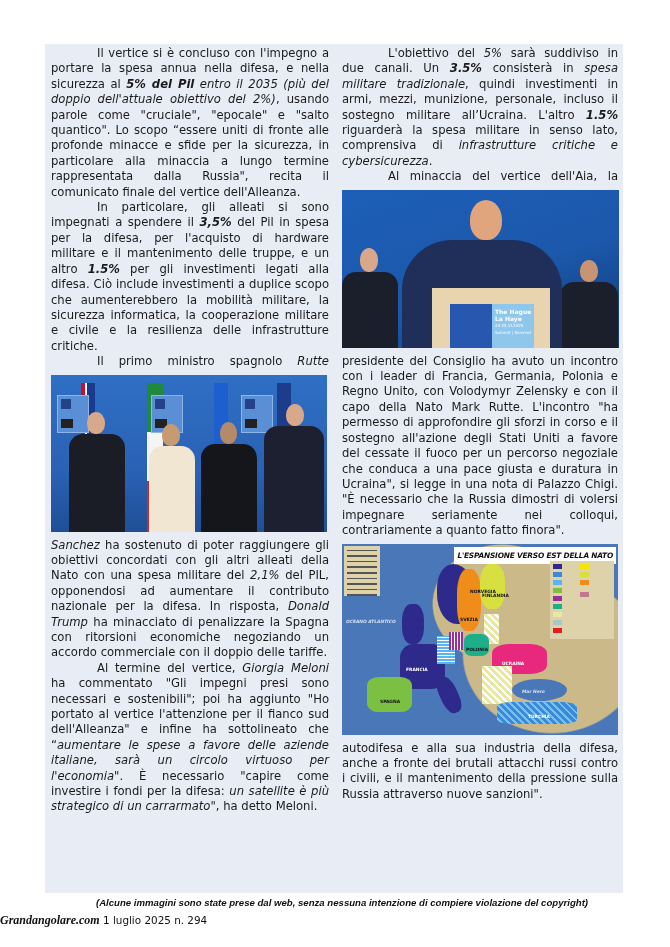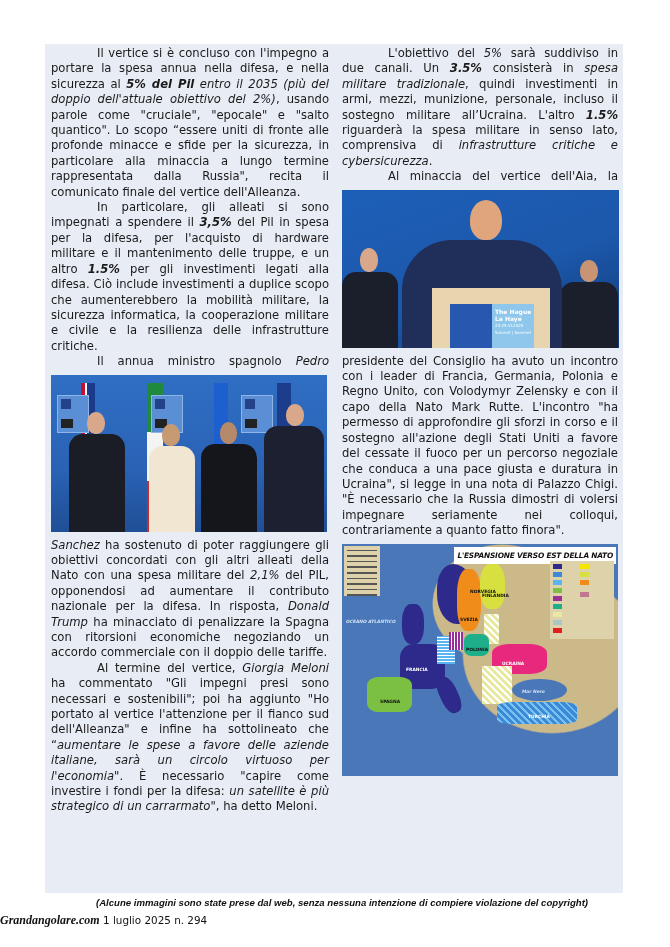--- a/index.html
+++ b/index.html
@@ -23,42 +23,42 @@
   .person { position:absolute; bottom:0; }
   .person .head { position:absolute; border-radius:50% 50% 45% 45%; background:#d9a88a; }
   .person .body { position:absolute; bottom:0; border-radius:14px 14px 0 0; }
   
   .photo2 { width:277px; height:158px; background:linear-gradient(160deg,#1d5fb8 0%,#1c58ab 55%,#123a78 100%); }
   .podium { position:absolute; left:90px; top:98px; width:118px; height:60px; background:#e9d4b0; }
   .podium .sign { position:absolute; left:18px; top:16px; width:84px; height:44px; background:#8ec6ec; }
   .podium .sign .star { position:absolute; left:0; top:0; width:42px; height:44px; background:#2857b0; }
   .podium .sign .txt { position:absolute; left:45px; top:4px; font-size:6px; line-height:7px; color:#fff; font-weight:bold; }
   
-  .map { width:276px; height:232px; background:#4a77b8; }
+  .map { width:276px; height:191px; background:#4a77b8; }
   .map .land { position:absolute; }
   .map .title { position:absolute; right:2px; top:3px; background:#fff; color:#111; font-weight:bold; font-style:italic; font-size:7.4px; padding:1px 3px; letter-spacing:-0.2px; }
   .map .legend { position:absolute; right:4px; top:17px; width:64px; height:78px; background:#ded2ab; }
   .map .legend .sw { position:absolute; width:9px; height:5px; }
   .map .leftbox { position:absolute; left:2px; top:2px; width:36px; height:50px; background:#ded2ab; }
   .map .leftbox i { display:block; height:1.6px; margin:4px 3px 0 3px; background:#555; }
   .map .lbl { position:absolute; font-size:4.4px; font-weight:bold; color:#111; }
   .footer-note { position:absolute; left:0; top:897px; width:670px; text-align:center;
                  font-family:"Liberation Sans", sans-serif; font-weight:bold; font-style:italic; font-size:9.6px; color:#111;margin-left:7px; }
   .footer-line { position:absolute; left:0; top:913px; width:670px; text-align:left; font-size:10.4px; color:#111; }
   .footer-line .brand { font-family:"Liberation Serif", serif; font-weight:bold; font-style:italic; font-size:12px; }
 </style>
 </head>
 <body>
 
 <div class="panel"></div>
 
 <div class="col col-left">
   <p class="ind"><span>Il vertice si è concluso con l'impegno a portare la spesa annua nella difesa, e nella sicurezza al </span><span class="bi">5% del Pil</span><span class="it"> entro il 2035 (più del doppio dell'attuale obiettivo del 2%)</span><span>, usando parole come "cruciale", "epocale" e "salto quantico". Lo scopo “essere uniti di fronte alle profonde minacce e sfide per la sicurezza, in particolare alla minaccia a lungo termine rappresentata dalla Russia", recita il comunicato finale del vertice dell'Alleanza.</span></p>
   <p class="ind"><span>In particolare, gli alleati si sono impegnati a spendere il </span><span class="bi">3,5%</span><span> del Pil in spesa per la difesa, per l'acquisto di hardware militare e il mantenimento delle truppe, e un altro </span><span class="bi">1.5%</span><span> per gli investimenti legati alla difesa. Ciò include investimenti a duplice scopo che aumenterebbero la mobilità militare, la sicurezza informatica, la cooperazione militare e civile e la resilienza delle infrastrutture critiche.</span></p>
-  <p class="ind" style="text-align-last:justify;"><span>Il annua ministro spagnolo </span><span class="it">Pedro</span></p>
+  <p class="ind" style="text-align-last:justify;"><span>Il primo ministro spagnolo </span><span class="it">Rutte</span></p>
 
   <div class="fig photo1" title="Leaders at NATO summit in front of flags">
     <div class="fl" style="left:30px;background:linear-gradient(90deg,#c8102e 0 30%,#fff 30% 45%,#1a3b8c 45%);"></div>
     <div class="fl" style="left:96px;width:16px;background:linear-gradient(180deg,#1f8a3c 0 33%,#f4f4f4 33% 66%,#cc2b2b 66%);"></div>
     <div class="fl" style="left:163px;background:#1e5fcf;"></div>
     <div class="fl" style="left:226px;background:#1c3c8c;"></div>
     <div class="banner" style="left:6px;top:20px;"></div>
     <div class="banner" style="left:100px;top:20px;"></div>
     <div class="banner" style="left:190px;top:20px;"></div>
     <div class="person" style="left:18px;width:56px;height:120px;">
@@ -166,16 +166,17 @@
     <div class="lbl" style="left:140px;top:44px;">FINLANDIA</div>
     <div class="lbl" style="left:64px;top:118px;color:#fff;">FRANCIA</div>
     <div class="lbl" style="left:38px;top:150px;">SPAGNA</div>
     <div class="lbl" style="left:124px;top:98px;">POLONIA</div>
     <div class="lbl" style="left:160px;top:112px;color:#fff;">UCRAINA</div>
     <div class="lbl" style="left:186px;top:165px;color:#fff;">TURCHIA</div>
     <div class="lbl" style="left:4px;top:70px;color:#cfe0f5;font-style:italic;">OCEANO ATLANTICO</div>
     <div class="lbl" style="left:180px;top:140px;color:#cfe0f5;font-style:italic;">Mar Nero</div>
   </div>
 
+  <p>autodifesa e alla sua industria della difesa, anche a fronte dei brutali attacchi russi contro i civili, e il mantenimento della pressione sulla Russia attraverso nuove sanzioni".</p>
 </div>
 
 <div class="footer-note">(Alcune immagini sono state prese dal web, senza nessuna intenzione di compiere violazione del copyright)</div>
 <div class="footer-line"><span class="brand">Grandangolare.com</span><span> 1 luglio 2025 n. 294</span></div>
 
 </body></html>

